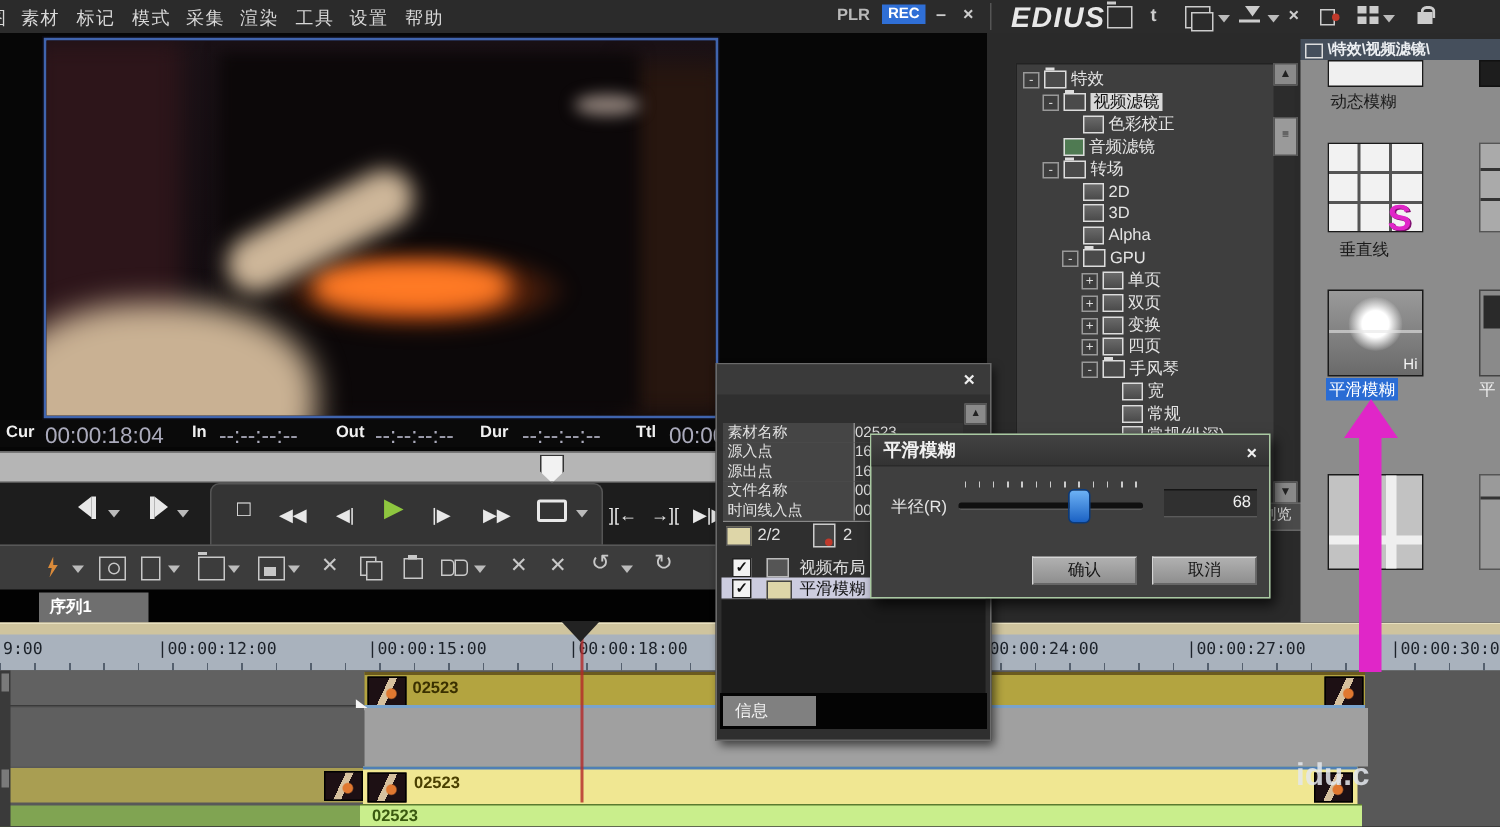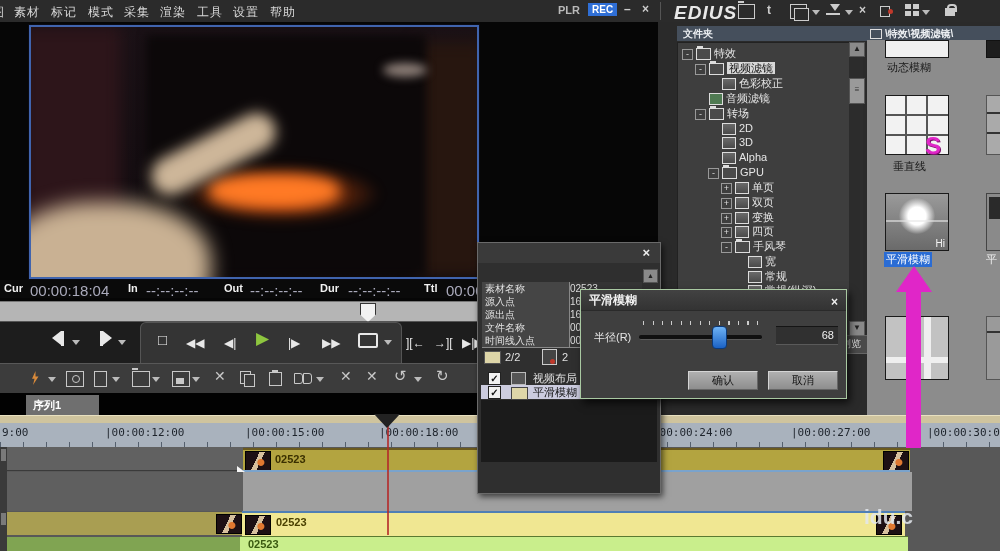--- a/index.html
+++ b/index.html
@@ -287,21 +287,20 @@
     <div class="abs" style="left:0;top:0;width:7px;height:104px;background:#3a3a3a">
       <div style="position:absolute;left:1px;top:2px;width:5px;height:12px;background:#7a7a7a"></div>
       <div style="position:absolute;left:1px;top:66px;width:5px;height:12px;background:#7a7a7a"></div>
     </div>
   </div>
 
   <div class="abs" id="playhead-line"></div>
   <div class="abs" id="playhead-tri"></div>
 
   <div class="abs" id="right-panel">
-    <div class="pane-head" style="left:19px;width:187px;padding-left:6px">文件夹</div>
     <div class="pane-head" style="left:209px;width:133px;padding-left:18px">\特效\视频滤镜\</div>
     <div class="abs" style="left:212px;top:7px;width:10px;height:8px;border:1px solid #ddd;background:#454f5c"></div>
 
     <div id="tree">
       <div class="ti" style="top:4px;left:4px"><span class="exp">-</span><span class="fold"></span><span>特效</span></div>
       <div class="ti" style="top:19px;left:17px"><span class="exp">-</span><span class="fold"></span><span class="sel">视频滤镜</span></div>
       <div class="ti" style="top:34px;left:30px"><span class="exp none"></span><span class="leafico"></span><span>色彩校正</span></div>
       <div class="ti" style="top:49px;left:17px"><span class="exp none"></span><span class="leafico audio"></span><span>音频滤镜</span></div>
       <div class="ti" style="top:64px;left:17px"><span class="exp">-</span><span class="fold"></span><span>转场</span></div>
       <div class="ti" style="top:79px;left:30px"><span class="exp none"></span><span class="leafico"></span><span>2D</span></div>
@@ -403,20 +402,23 @@
       <span style="position:absolute;left:30px;top:1px;width:13px;height:11px;border:1px solid #bbb;background:#555"></span>
       <span style="position:absolute;left:52px">视频布局</span>
     </div>
     <div class="chkrow" style="top:142px;background:#ccccdf;color:#111">
       <span class="chk">✓</span>
       <span class="fx-ico"></span>
       <span style="position:absolute;left:52px">平滑模糊</span>
     </div>
     <div class="abs" style="left:3px;top:157px;width:176px;height:62px;background:#1b1b1b"></div>
 
+    <div class="abs" style="left:2px;top:219px;width:178px;height:24px;background:#040404">
+      <div style="position:absolute;left:2px;top:2px;width:54px;height:20px;background:#808080;color:#f2f2f2;font-size:11px;line-height:20px;padding-left:8px">信息</div>
+    </div>
   </div>
 
   <div class="abs" id="dialog">
     <div id="dlg-title">
       <span>平滑模糊</span>
       <span id="dlg-close">×</span>
     </div>
     <span class="t" style="left:13px;top:40px;font-size:11px;color:#e5e5e5">半径(R)</span>
     <div id="slider-ticks"></div>
     <div id="slider-track"></div>

